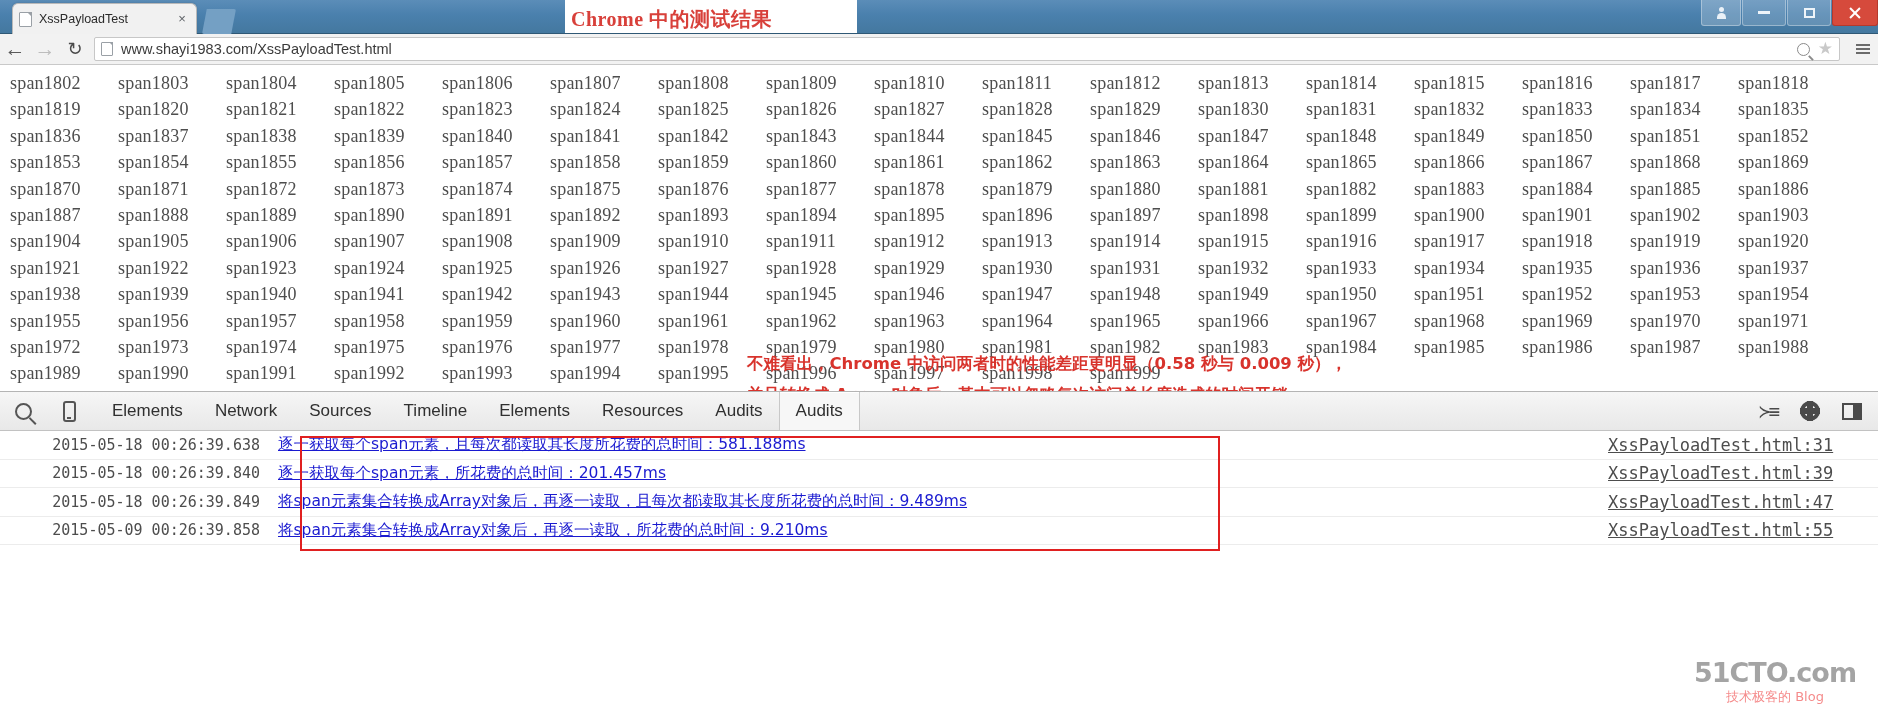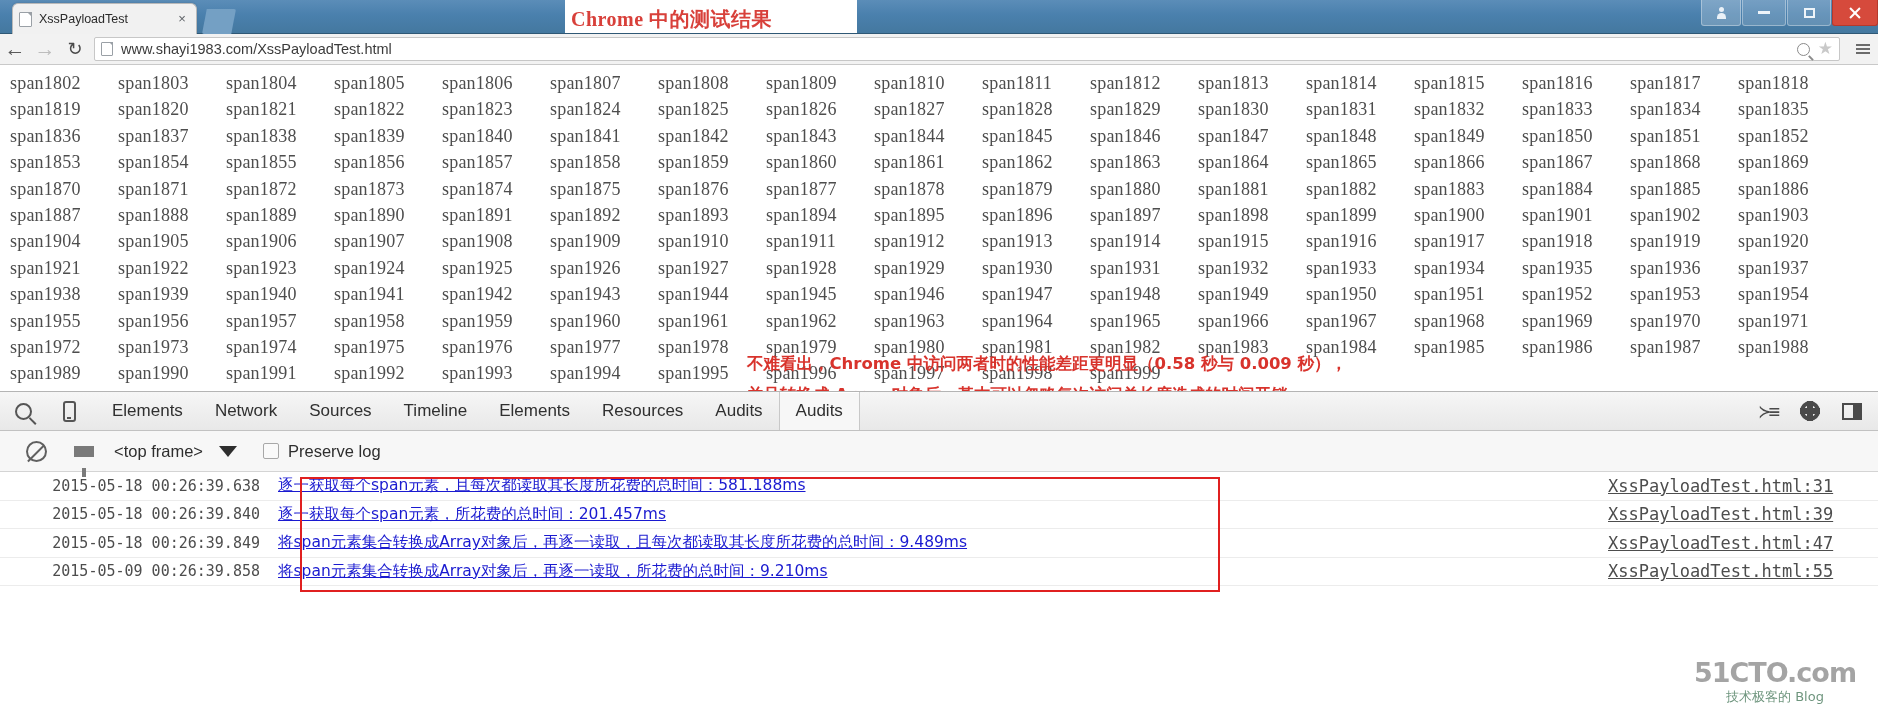--- a/index.html
+++ b/index.html
@@ -316,21 +316,21 @@
   .watermark {
     position: absolute; right: 8px; bottom: 4px;
     width: 190px; height: 58px; opacity: 0.62; pointer-events: none;
   }
   .wm-main {
     font-family: "DejaVu Sans", sans-serif; font-weight: bold;
     font-size: 27px; color: #6d6d6d; letter-spacing: -1px;
     text-align: center; line-height: 30px;
   }
   .wm-sub {
-    font-size: 13px; color: #14532d; text-align: center;
+    font-size: 13px; color: #ef4444; text-align: center;
     font-family: "DejaVu Sans", sans-serif;
   }
 </style>
 </head>
 <body>
 
 <div id="app">
 
   <div class="titlebar">
     <div class="tab">
@@ -426,34 +426,20 @@
           <div class="dt-tab">Audits</div>
           <div class="dt-tab active">Audits</div>
         </div>
       <div class="dt-right">
         <span class="ico-console-arrow">≻≡</span>
         <span class="ico-gear"></span>
         <span class="ico-dock"></span>
       </div>
     </div>
 
-    <div class="dt-consolebar">
-      <div class="cb-btn">
-        <span class="ico-ban"></span>
-      </div>
-      <div class="cb-btn">
-        <span class="ico-filter"></span>
-      </div>
-      <span class="frame-sel">&lt;top frame&gt;</span>
-      <span class="frame-caret"></span>
-      <label class="preserve-wrap">
-        <span class="cb-checkbox"></span>
-        <span class="preserve-label">Preserve log</span>
-      </label>
-    </div>
 
     <div class="dt-log">
       <div id="log-rows">
           <div class="log-row">
             <span class="log-ts">2015-05-18 00:26:39.638</span>
             <span class="log-msg">逐一获取每个span元素，且每次都读取其长度所花费的总时间：581.188ms</span>
             <span class="log-src">XssPayloadTest.html:31</span>
           </div>
           <div class="log-row">
             <span class="log-ts">2015-05-18 00:26:39.840</span>

